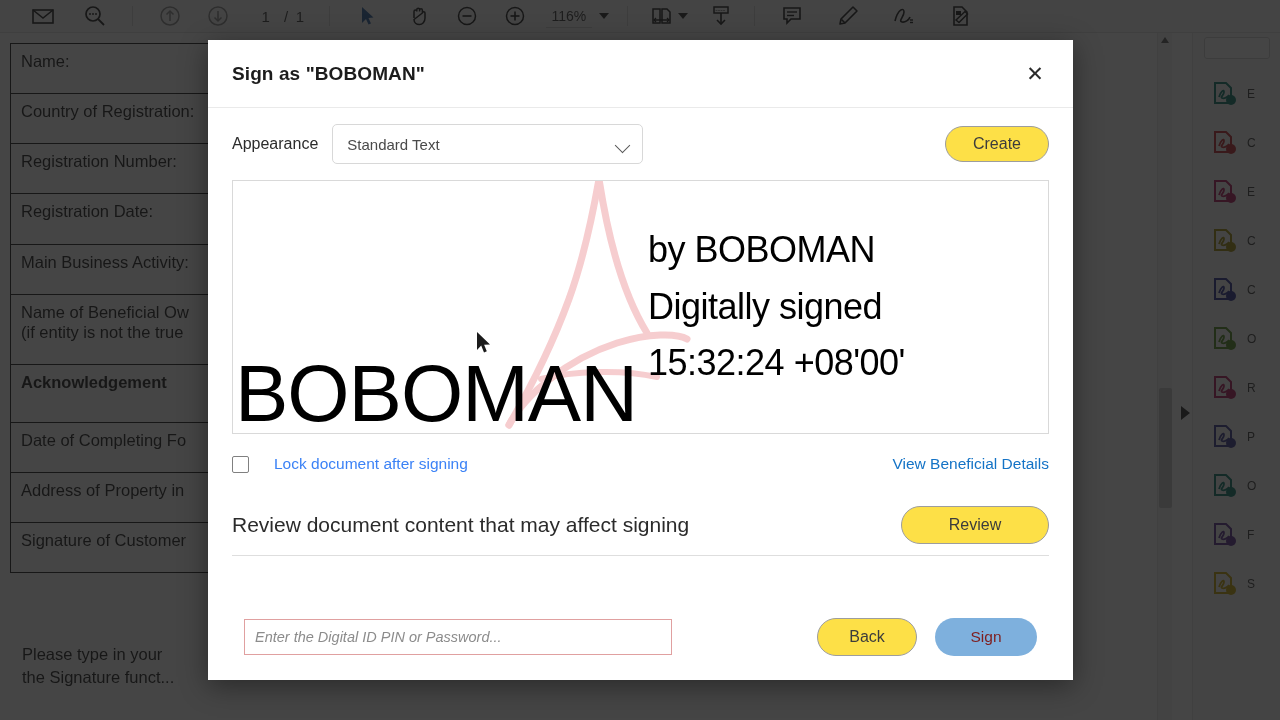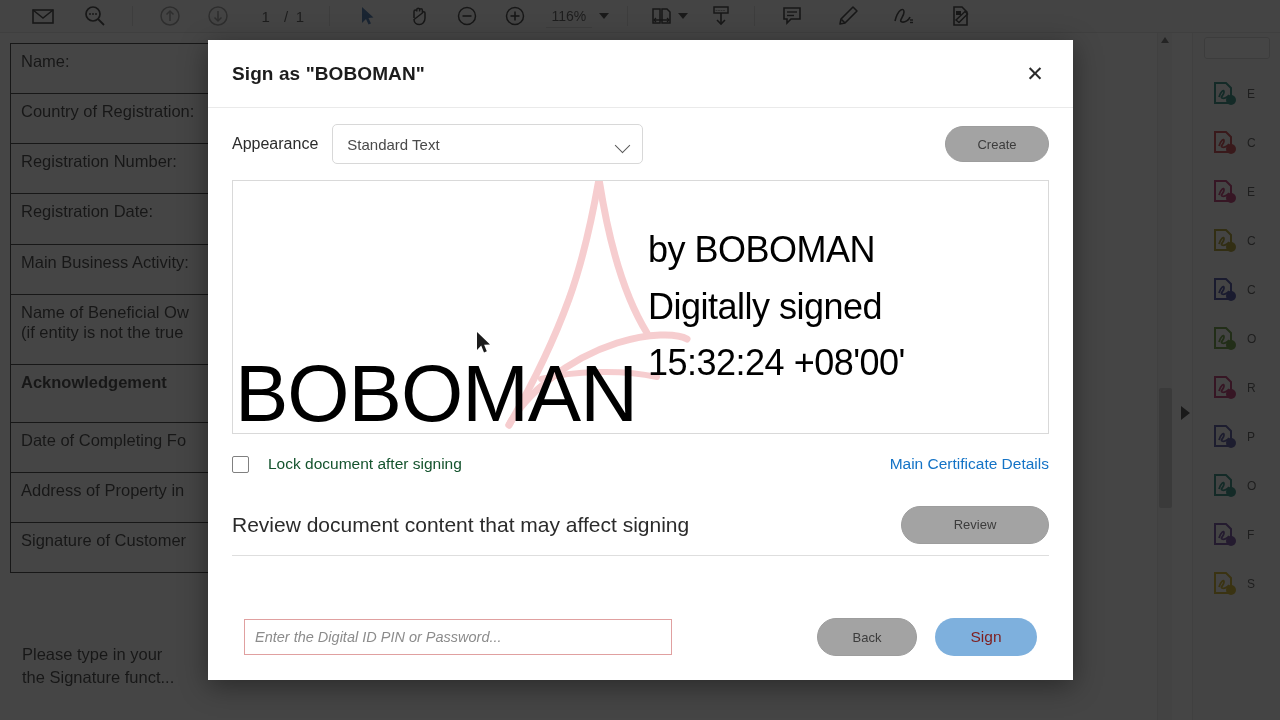--- a/index.html
+++ b/index.html
@@ -196,22 +196,22 @@
   }
   .select-box .chev {
     position: absolute; right: 14px; top: 15px;
     width: 11px; height: 11px;
     border-right: 1.8px solid #585858; border-bottom: 1.8px solid #585858;
     transform: rotate(45deg);
   }
   .btn-pill {
     border-radius: 22px;
     border: 1px solid #9d9d9d;
-    background: #a3a3a3;
-    font-size: 13px; color: #3c3c3c;
+    background: #fde047;
+    font-size: 16px; color: #3c3c3c;
     cursor: pointer;
     font-family: "Liberation Sans", sans-serif;
   }
   .create-btn {
     margin-left: auto;
     width: 104px; height: 36px;
   }
 
   
   .sig-preview {
@@ -263,21 +263,21 @@
     display: flex; align-items: center;
     height: 60px; flex: none;
   }
   .checkbox-wrap { display: flex; align-items: center; cursor: pointer; }
   .checkbox {
     width: 17px; height: 17px;
     border: 1.7px solid #808080; border-radius: 2px;
     background: #fff; flex: none;
   }
   .opt-text {
-    font-size: 15.5px; color: #14532d; margin-left: 19px;
+    font-size: 15.5px; color: #3b82f6; margin-left: 25px;
   }
   .link {
     margin-left: auto;
     font-size: 15.5px; color: #1473c6;
     cursor: pointer; text-decoration: none;
   }
   .review-row {
     display: flex; align-items: center;
     height: 62px; flex: none;
     border-bottom: 1px solid #dedede;
@@ -627,21 +627,21 @@
       <svg class="cursor-arrow" width="17" height="25" viewBox="0 0 17 25">
         <path d="M1 1 L1 19 L5.2 14.6 L8 21.5 L10.8 20.3 L8.1 13.8 L14 13.5 Z" fill="#1b1b1b"></path>
       </svg>
     </div>
 
     <div class="opt-row">
       <span class="checkbox-wrap">
         <span class="checkbox"></span>
         <span class="opt-text">Lock document after signing</span>
       </span>
-      <a class="link">Main Certificate Details</a>
+      <a class="link">View Beneficial Details</a>
     </div>
 
     <div class="review-row">
       <span class="review-text">Review document content that may affect signing</span>
       <button class="btn-pill review-btn">Review</button>
     </div>
   </div>
 
   <div class="dlg-foot">
     <input class="pin-input" type="text" placeholder="Enter the Digital ID PIN or Password..." style="">

